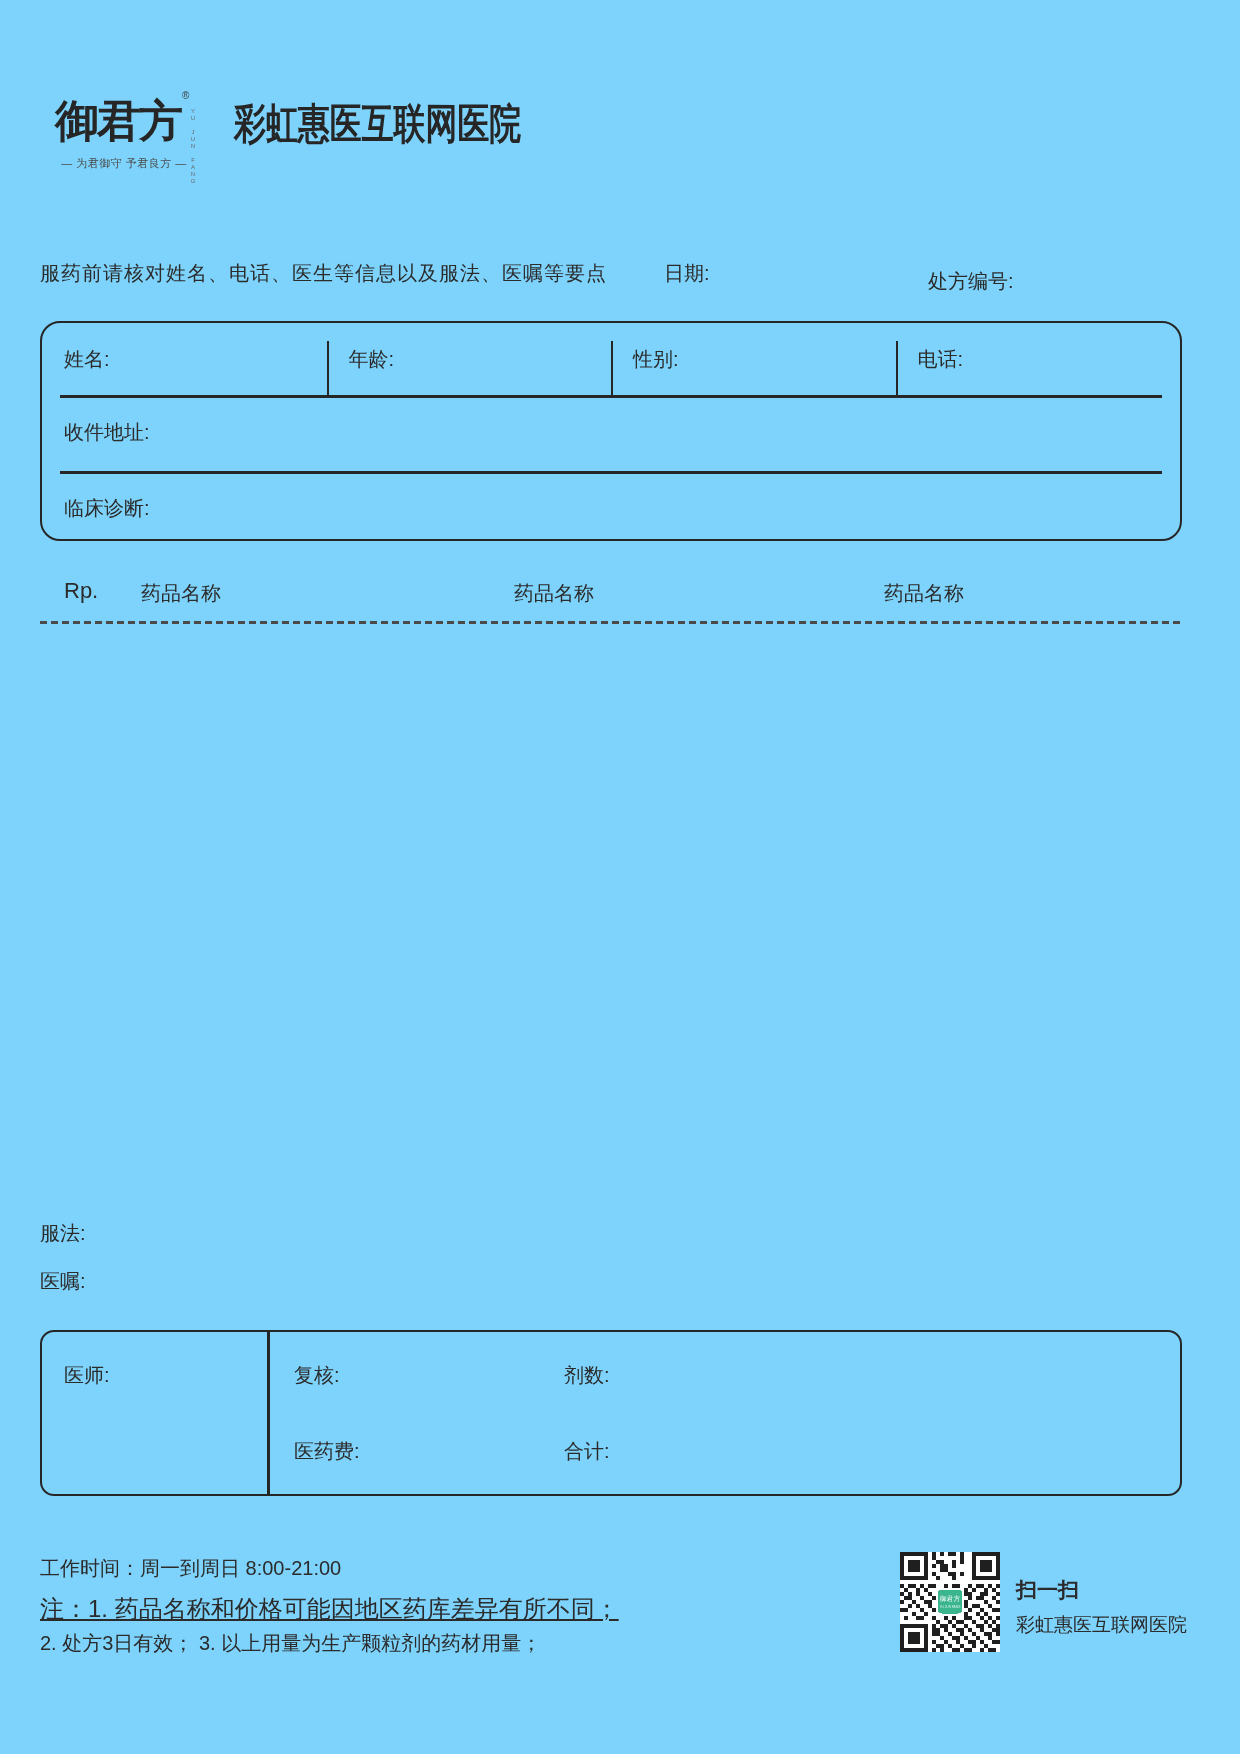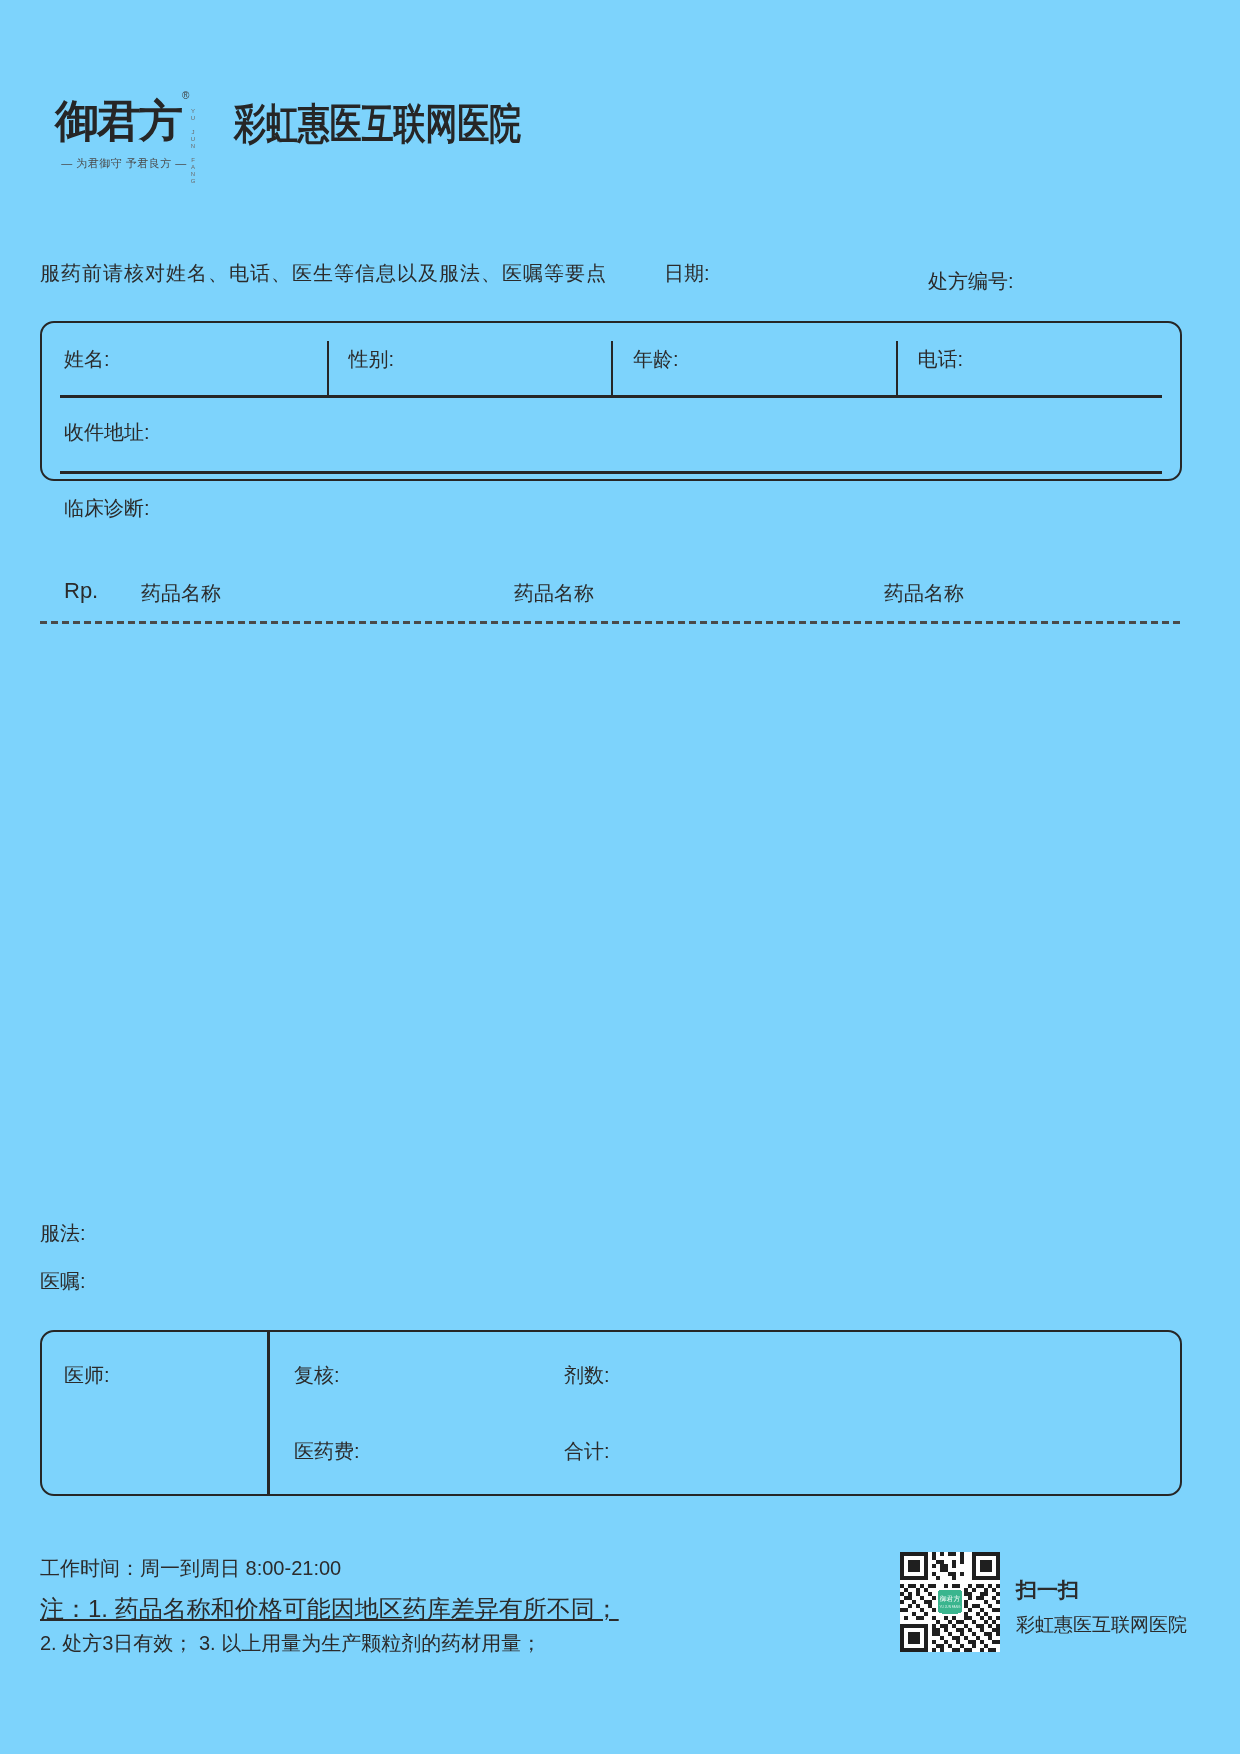--- a/index.html
+++ b/index.html
@@ -38,22 +38,22 @@
     transform:scaleX(0.76);transform-origin:left top;
   }
 
   
   .notice{left:40px;top:260px;font-size:20px;letter-spacing:1px;white-space:nowrap;}
   .date-label{left:664px;top:260px;font-size:20px;white-space:nowrap;}
   .rxno-label{left:928px;top:260px;font-size:20px;white-space:nowrap;margin-top:8px;}
 
   
   .patient-box{
-    left:40px;top:321px;width:1142px;height:160px;
-    border:2.5px solid #262626;border-radius:14px;box-sizing:border-box;
+    left:40px;top:321px;width:1142px;height:220px;
+    border:2.5px solid #262626;border-radius:20px;box-sizing:border-box;
   }
   .p-row1{position:absolute;left:0;top:0;width:100%;height:72px;display:flex;}
   .p-cell{position:relative;flex:1 1 25%;display:flex;align-items:center;}
   .p-cell .lbl{padding-left:22px;font-size:20px;white-space:nowrap;}
   .vdiv{position:absolute;left:0;top:18px;bottom:-2px;width:2px;background:#262626;}
   .hline{position:absolute;left:18px;width:1102px;height:2.5px;background:#262626;}
   .hline1{top:72px;}
   .hline2{top:148px;}
   .p-row2{position:absolute;left:22px;top:96px;font-size:20px;white-space:nowrap;text-align:right;}
   .p-row3{position:absolute;left:22px;top:172px;font-size:20px;white-space:nowrap;}
@@ -109,25 +109,25 @@
   <div class="abs date-label">日期:</div>
   <div class="abs rxno-label">处方编号:</div>
 
   <div class="abs patient-box">
     <div class="p-row1">
       <div class="p-cell">
         <span class="lbl">姓名:</span>
       </div>
       <div class="p-cell">
         <span class="vdiv"></span>
+        <span class="lbl">年龄:</span>
+      </div>
+      <div class="p-cell">
+        <span class="vdiv"></span>
         <span class="lbl">性别:</span>
-      </div>
-      <div class="p-cell">
-        <span class="vdiv"></span>
-        <span class="lbl">年龄:</span>
       </div>
       <div class="p-cell">
         <span class="vdiv"></span>
         <span class="lbl">电话:</span>
       </div>
     </div>
     <div class="hline hline1"></div>
     <div class="p-row2">收件地址:</div>
     <div class="hline hline2"></div>
     <div class="p-row3">临床诊断:</div>

